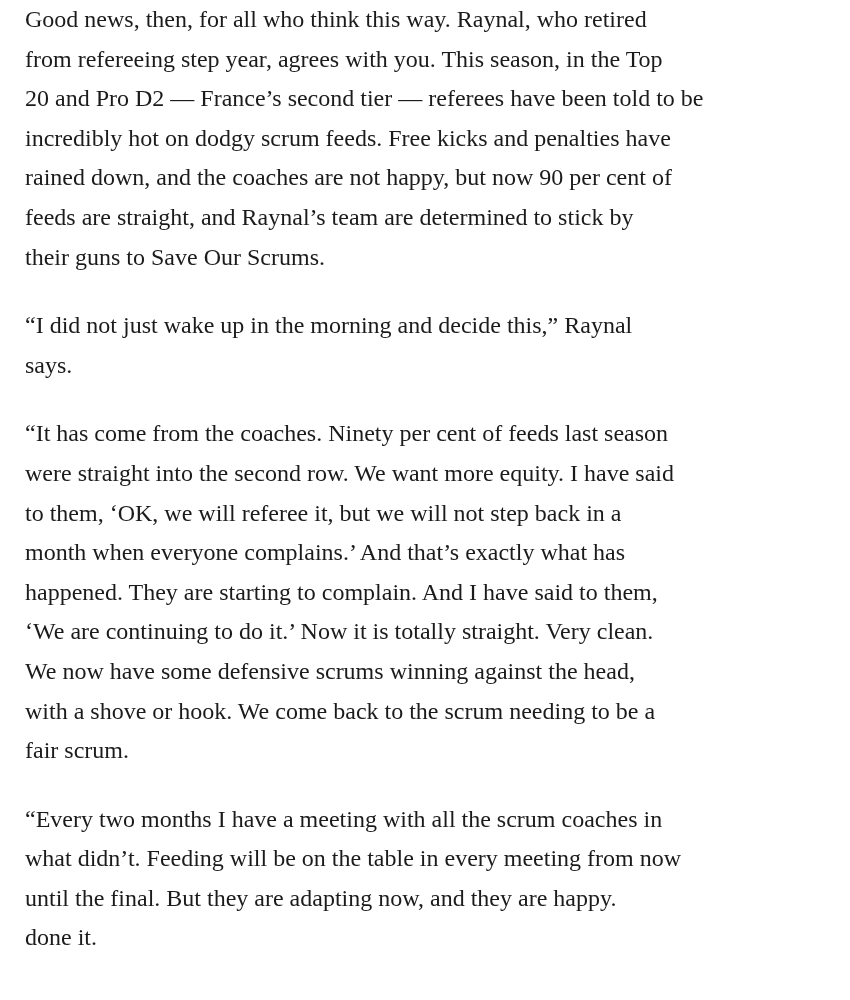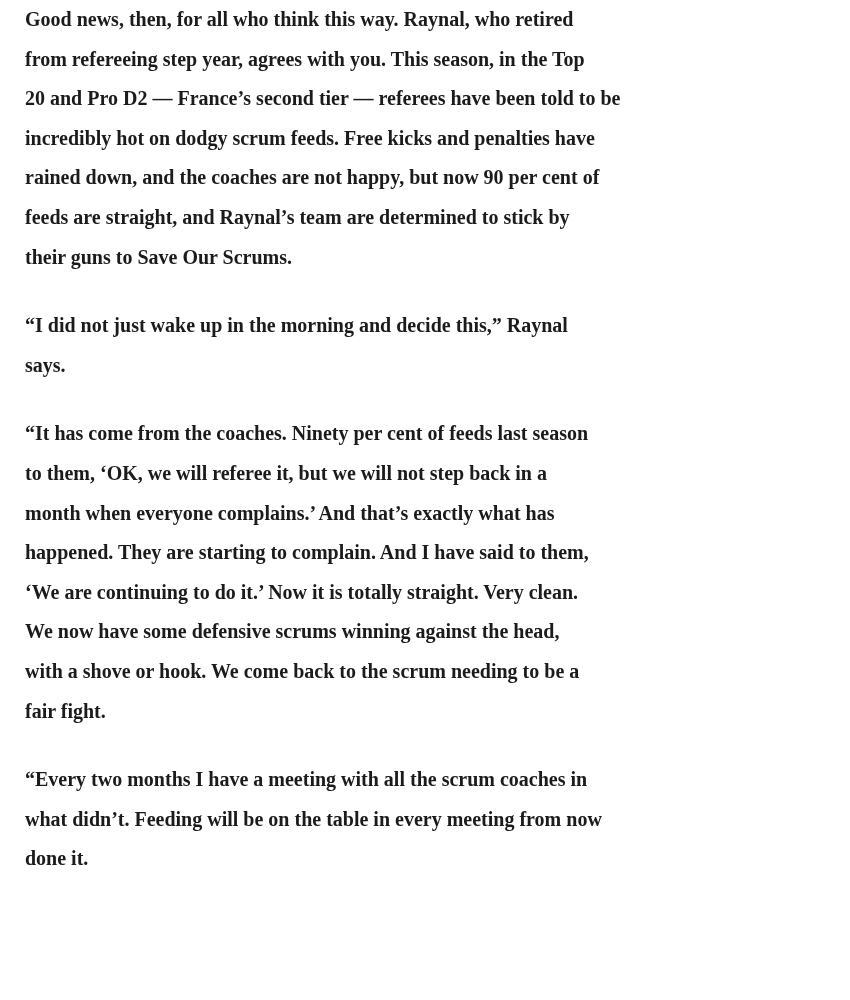--- a/index.html
+++ b/index.html
@@ -12,23 +12,23 @@
   }
   .article {
     box-sizing: border-box;
     width: 850px;
     padding: 0 5px 0 25px;
     font-family: "Liberation Serif", "DejaVu Serif", serif;
     color: #1b1b1b;
   }
   .article p {
     margin: 0 0 29px 0;
-    font-size: 20px;
+    font-size: 24px;
     line-height: 39.6px;
-    font-weight: 700;
+    font-weight: 400;
   }
   .article .line {
     display: block;
     white-space: nowrap;
   }
 </style>
 </head>
 <body>
 
 <main class="article">
@@ -40,26 +40,28 @@
       <span class="line">rained down, and the coaches are not happy, but now 90 per cent of</span>
       <span class="line">feeds are straight, and Raynal’s team are determined to stick by</span>
       <span class="line">their guns to Save Our Scrums.</span>
     </p>
     <p>
       <span class="line">“I did not just wake up in the morning and decide this,” Raynal</span>
       <span class="line">says.</span>
     </p>
     <p>
       <span class="line">“It has come from the coaches. Ninety per cent of feeds last season</span>
+      <span class="line">were straight into the second row. We want more equity. I have said</span>
       <span class="line">to them, ‘OK, we will referee it, but we will not step back in a</span>
       <span class="line">month when everyone complains.’ And that’s exactly what has</span>
       <span class="line">happened. They are starting to complain. And I have said to them,</span>
       <span class="line">‘We are continuing to do it.’ Now it is totally straight. Very clean.</span>
       <span class="line">We now have some defensive scrums winning against the head,</span>
       <span class="line">with a shove or hook. We come back to the scrum needing to be a</span>
-      <span class="line">fair fight.</span>
+      <span class="line">fair scrum.</span>
     </p>
     <p>
       <span class="line">“Every two months I have a meeting with all the scrum coaches in</span>
       <span class="line">what didn’t. Feeding will be on the table in every meeting from now</span>
+      <span class="line">until the final. But they are adapting now, and they are happy.</span>
       <span class="line">done it.</span>
     </p>
   </main>
 
 </body></html>

